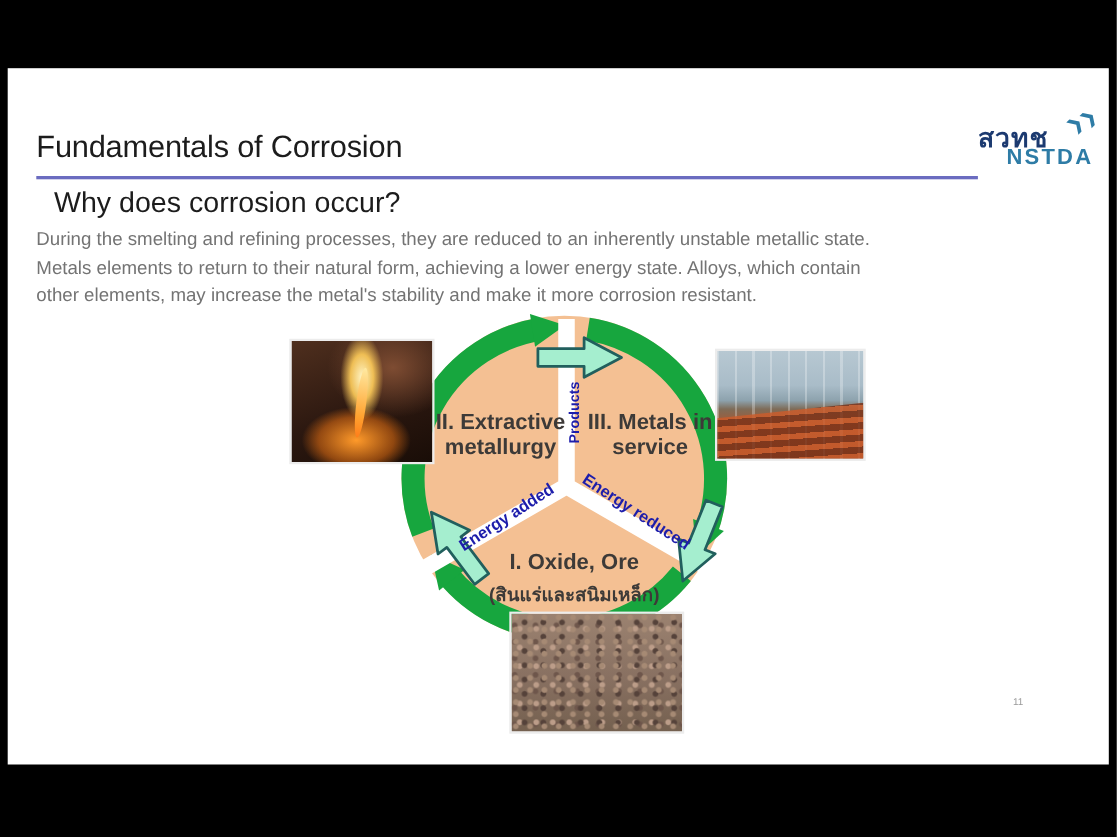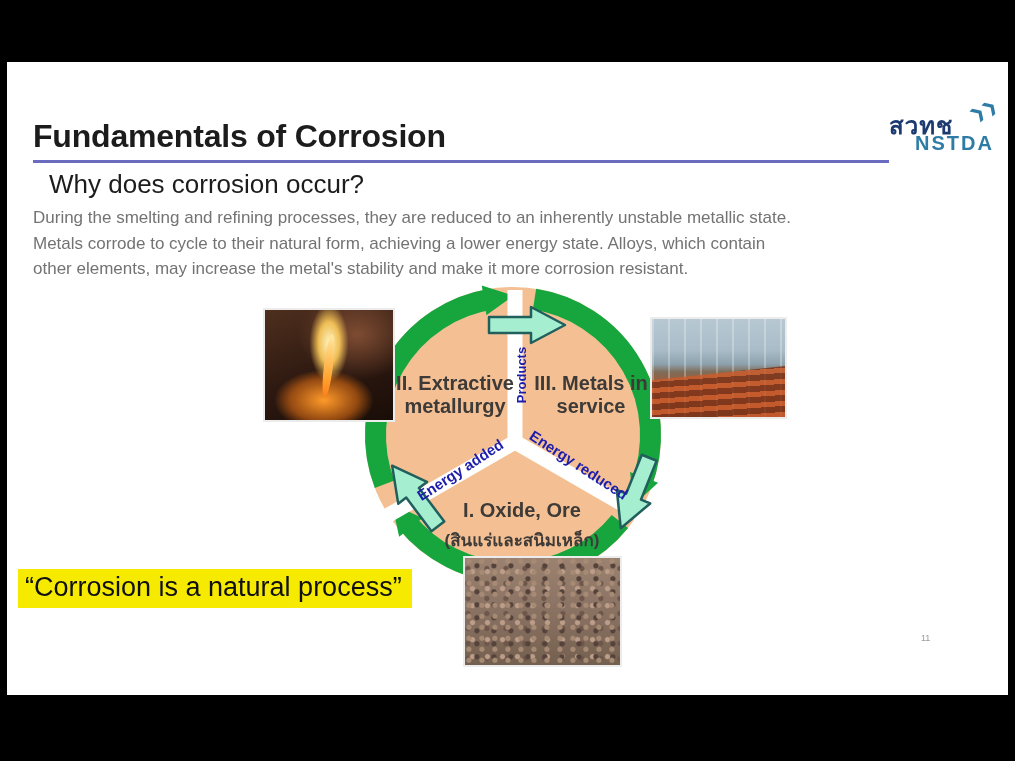--- a/index.html
+++ b/index.html
@@ -3,22 +3,22 @@
 <meta charset="utf-8">
 <style>
   * { margin:0; padding:0; box-sizing:border-box; }
   html,body { width:1015px; height:761px; background:#000; overflow:hidden;
               font-family:"Liberation Sans", sans-serif; }
 
   .slide { position:absolute; left:7px; top:62px; width:1001px; height:633px;
            background:#fff; }
 
   
-  .title { position:absolute; left:26px; top:56px; font-size:32px; color:#1c1c1c;
-           letter-spacing:-0.2px;font-weight:bold; }
+  .title { position:absolute; left:26px; top:56px; font-size:28px; color:#1c1c1c;
+           letter-spacing:-0.2px; }
   .rule  { position:absolute; left:26px; top:98px; width:856px; height:3px;
            background:var(--rule, #6b6cc0); }
 
   .logo { position:absolute; left:880px; top:42px; width:120px; height:58px; }
   .logo .thai  { position:absolute; left:2px; top:2px; font-size:24px; font-weight:bold;
                  color:var(--logo-navy,#1c3a70); letter-spacing:1px;text-align:center; }
   .logo .chev  { position:absolute; font-size:15px; font-weight:bold;
                  color:var(--logo-teal,#2e7ca6); transform:rotate(-45deg); }
   .logo .chev.c1 { left:84px; top:0px; }
   .logo .chev.c2 { left:96px; top:-6px; }
@@ -93,21 +93,21 @@
   <div class="logo">
     <span class="thai">สวทช</span>
     <span class="chev c1">❯</span>
     <span class="chev c2">❯</span>
     <span class="latin">NSTDA</span>
   </div>
 
   <div class="heading">Why does corrosion occur?</div>
   <div class="bodytext">
     <span class="line">During the smelting and refining processes, they are reduced to an inherently unstable metallic state.</span>
-    <span class="line">Metals corrode to cycle to their natural form, achieving a lower energy state. Alloys, which contain</span>
+    <span class="line">Metals elements to return to their natural form, achieving a lower energy state. Alloys, which contain</span>
     <span class="line">other elements, may increase the metal's stability and make it more corrosion resistant.</span>
   </div>
 
   <svg class="diagram" viewBox="0 0 1001 633">
     <defs>
       <marker id="ringhead" markerUnits="userSpaceOnUse" markerWidth="34" markerHeight="30" viewBox="0 0 12 12" refX="3" refY="6" orient="auto">
         <path d="M0,0 L12,6 L0,12 Z" class="ring-head"></path>
       </marker>
     </defs>
 
@@ -140,17 +140,16 @@
     <text class="stage" x="584" y="351" text-anchor="middle">service</text>
 
     <text class="stage" x="515" y="455" text-anchor="middle">I. Oxide, Ore</text>
     <text class="stage-thai" x="515" y="484" text-anchor="middle">(สินแร่และสนิมเหล็ก)</text>
   </svg>
 
   <div class="photo photo-molten"></div>
   <div class="photo photo-factory"></div>
   <div class="photo photo-ore"></div>
 
-  <div class="quote q1">“Corrosion is a natural process”</div>
 
   <div class="pagenum">11</div>
 
 </div>
 
 </body></html>

